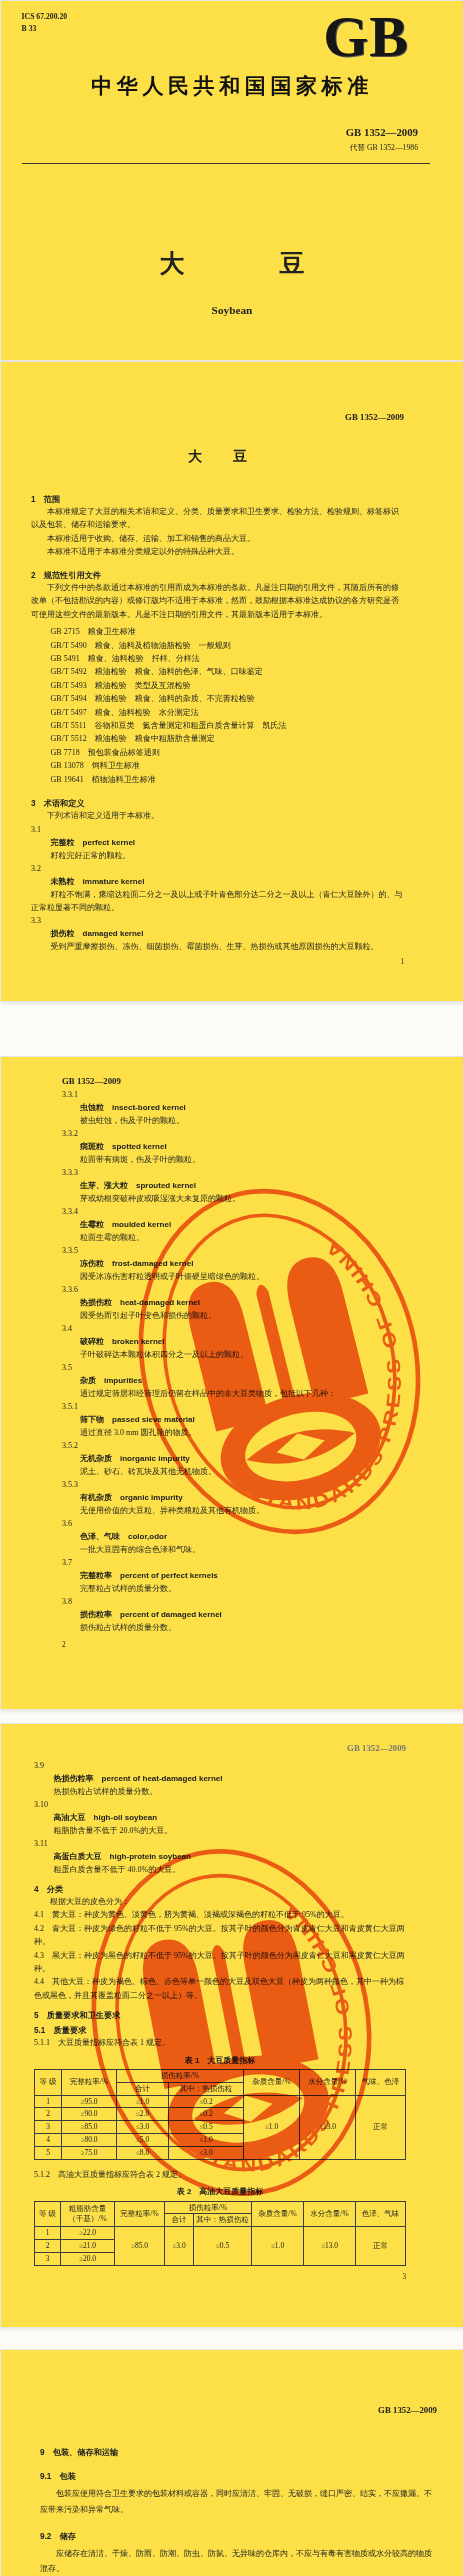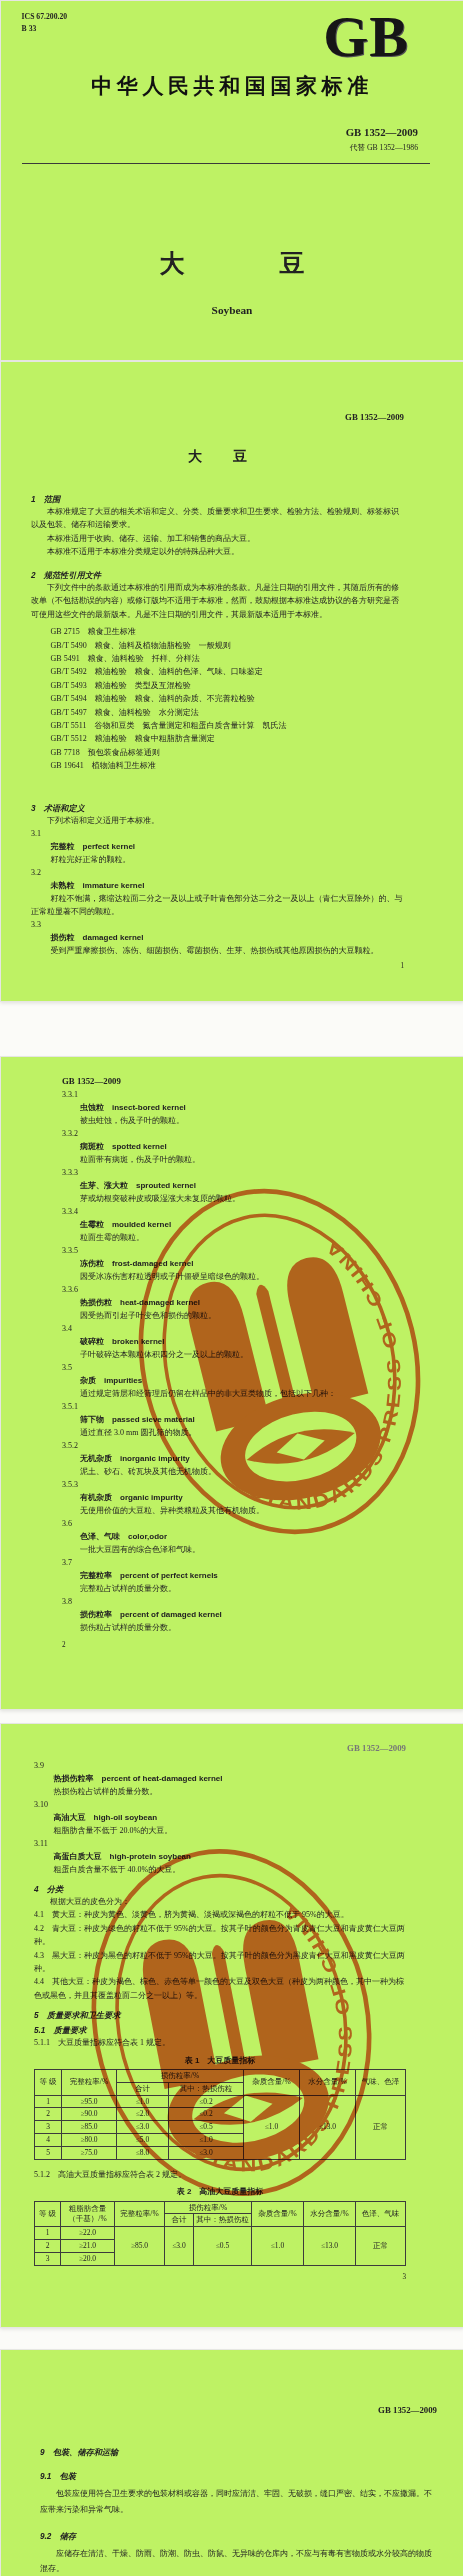--- a/index.html
+++ b/index.html
@@ -1,52 +1,52 @@
 <!DOCTYPE html>
 <html style="font-size:8.2px"><head>
 <meta charset="utf-8">
 <style>
   html,body{margin:0;padding:0;background:#fbfbf8;}
   .screen{position:relative;width:464px;height:2906px;overflow:hidden;
           font-family:"Liberation Serif","DejaVu Serif",serif;color:#222;}
-  .page{position:absolute;left:0;width:464px;background:#bef264;
+  .page{position:absolute;left:0;width:464px;background:#fde047;
         border:0.5px solid #e6e6e2;box-shadow:0 1.5px 3.6px rgba(0,0,0,.10);box-sizing:border-box;}
   
   .pg-cover{top:0;height:361px;}
   .ics{position:absolute;left:20.6px;top:10.3px;font-weight:bold;font-size:7.7px;line-height:11.3px;white-space:pre-line;}
   .gb-logo{position:absolute;right:54px;top:7.2px;font-family:"Liberation Serif",serif;
            font-weight:bold;font-size:58px;line-height:58px;color:#161616;letter-spacing:1px;
            text-shadow:1px 1px 0 #555;}
   .nation{position:absolute;left:0;right:0;top:71px;text-align:center;font-weight:bold;
           font-size:21px;letter-spacing:4.6px;color:#111;}
   .stdno{position:absolute;right:45px;top:125px;font-weight:bold;font-size:10.8px;}
   .replaces{position:absolute;right:45px;top:142px;font-size:7.7px;}
   .cover-rule{position:absolute;left:20.6px;right:33px;top:162px;border-top:1px solid #3a3a3a;}
   .cover-title{position:absolute;left:0;right:0;top:246px;text-align:center;font-weight:bold;
                font-size:25px;letter-spacing:95px;padding-left:95px;font-family:"Liberation Sans",sans-serif;}
   .cover-en{position:absolute;left:0;right:0;top:303px;text-align:center;font-size:11.3px;font-weight:bold;}
   
   .hdr{font-weight:bold;font-size:8.8px;}
   .hdr.r{text-align:right;}
-  .sec-h{font-family:"Liberation Sans","DejaVu Sans",sans-serif;font-weight:bold;font-size:8.2px;margin:0;font-style:italic;}
+  .sec-h{font-family:"Liberation Sans","DejaVu Sans",sans-serif;font-weight:bold;font-size:8.2px;margin:0;}
   p.body{font-size:8px;line-height:13.4px;margin:0;text-indent:2em;}
   .ref{font-size:8px;line-height:13.4px;padding-left:19.6px;}
   .def{margin:0;}
   .dn{font-size:8px;line-height:13px;}
   .dt{font-family:"Liberation Sans","DejaVu Sans",sans-serif;font-weight:bold;font-size:8px;line-height:13px;padding-left:19.6px;}
   .dd{font-size:8px;line-height:13px;text-indent:19.6px;}
   .pageno{font-size:7.2px;}
   
   .pg1{top:361px;height:641px;padding:0 59px 0 30px;}
   .pg1 .hdr{margin-top:50px;}
   .pg1-title{text-align:center;font-family:"Liberation Sans",sans-serif;font-weight:bold;
              font-size:14px;letter-spacing:31px;padding-left:31px;margin-top:26px;}
   .pg1 .h1{margin-top:28px;}
   .pg1 .h2{margin-top:11.3px;}
-  .pg1 .h3{margin-top:30px;}
+  .pg1 .h3{margin-top:12px;}
   .mt16{margin-top:8.2px;} .mt8{margin-top:4.1px;} .mt4{margin-top:2.1px;}
   .pg1 .pageno{text-align:right;margin-top:5.2px;}
   
   .pg2{top:1056px;height:654px;padding:0 57px 0 61px;}
   .pg2 .hdr{margin-top:18.5px;}
   .pg2 .defs{margin-top:2px;}
   .pg2 .dt,.pg2 .ref{padding-left:18px;}
   .pg2 .dd{text-indent:18px;}
   .pg2 .pageno{text-align:left;margin-top:7.2px;}
   
@@ -104,20 +104,21 @@
     <div class="ref">GB 2715　粮食卫生标准</div>
         <div class="ref">GB/T 5490　粮食、油料及植物油脂检验　一般规则</div>
         <div class="ref">GB 5491　粮食、油料检验　扦样、分样法</div>
         <div class="ref">GB/T 5492　粮油检验　粮食、油料的色泽、气味、口味鉴定</div>
         <div class="ref">GB/T 5493　粮油检验　类型及互混检验</div>
         <div class="ref">GB/T 5494　粮油检验　粮食、油料的杂质、不完善粒检验</div>
         <div class="ref">GB/T 5497　粮食、油料检验　水分测定法</div>
         <div class="ref">GB/T 5511　谷物和豆类　氮含量测定和粗蛋白质含量计算　凯氏法</div>
         <div class="ref">GB/T 5512　粮油检验　粮食中粗脂肪含量测定</div>
         <div class="ref">GB 7718　预包装食品标签通则</div>
+        <div class="ref">GB 13078　饲料卫生标准</div>
         <div class="ref">GB 19641　植物油料卫生标准</div>
       </div>
     <h3 class="sec-h h3">3　术语和定义</h3>
     <p class="body mt16">下列术语和定义适用于本标准。</p>
     <div>
 
         <div class="def">
           <div class="dn">3.1</div>
           <div class="dt">完整粒　perfect kernel</div>
           <div class="dd">籽粒完好正常的颗粒。</div>

